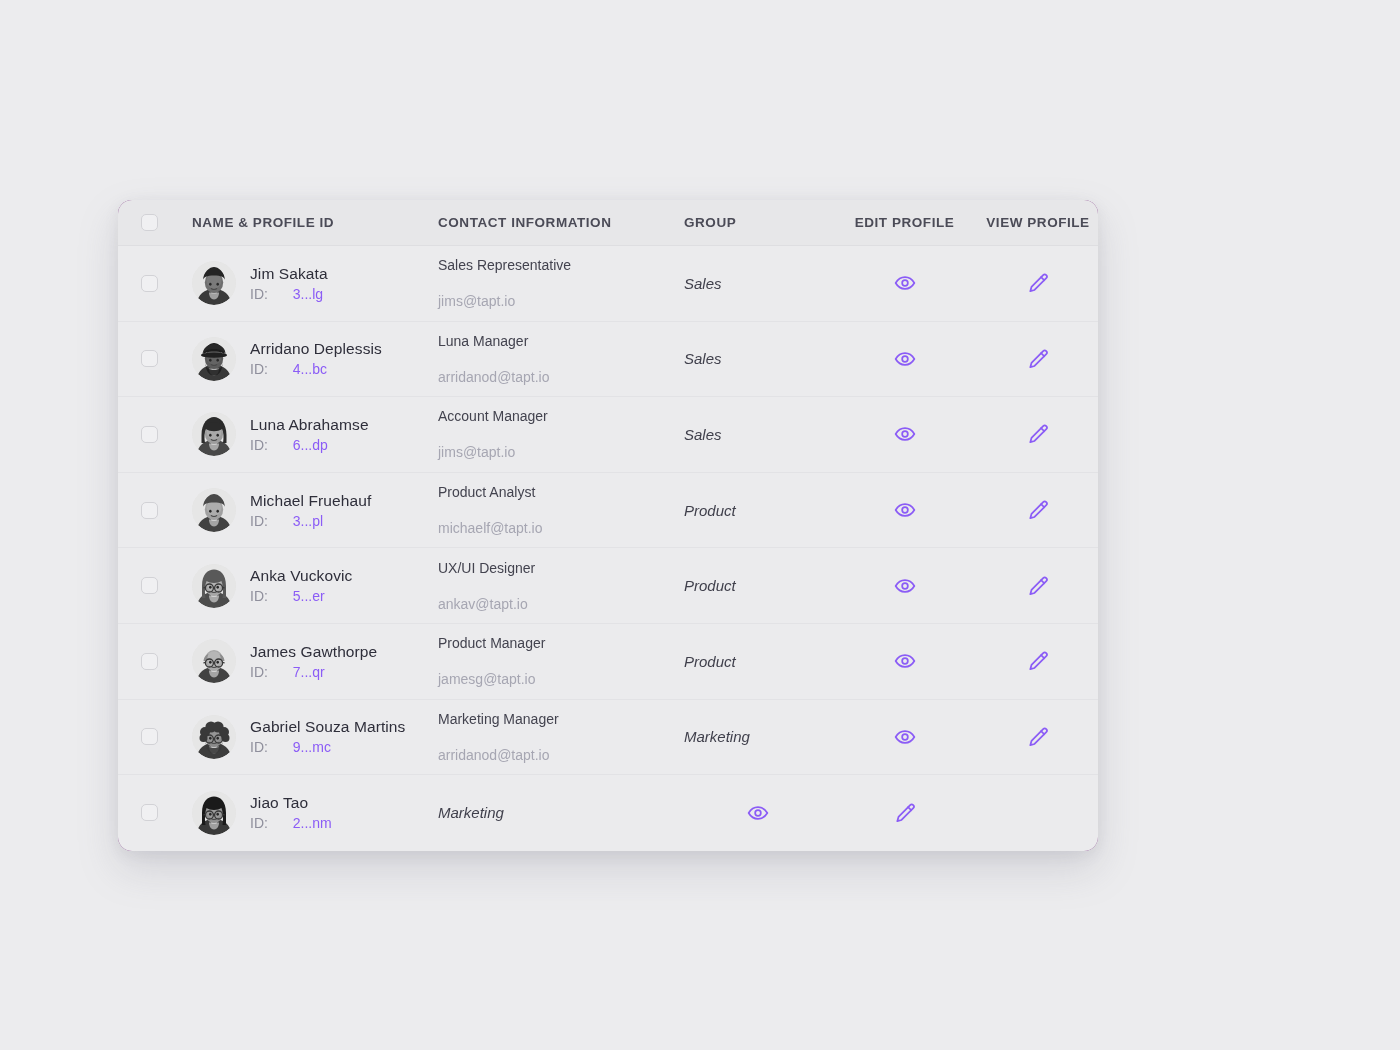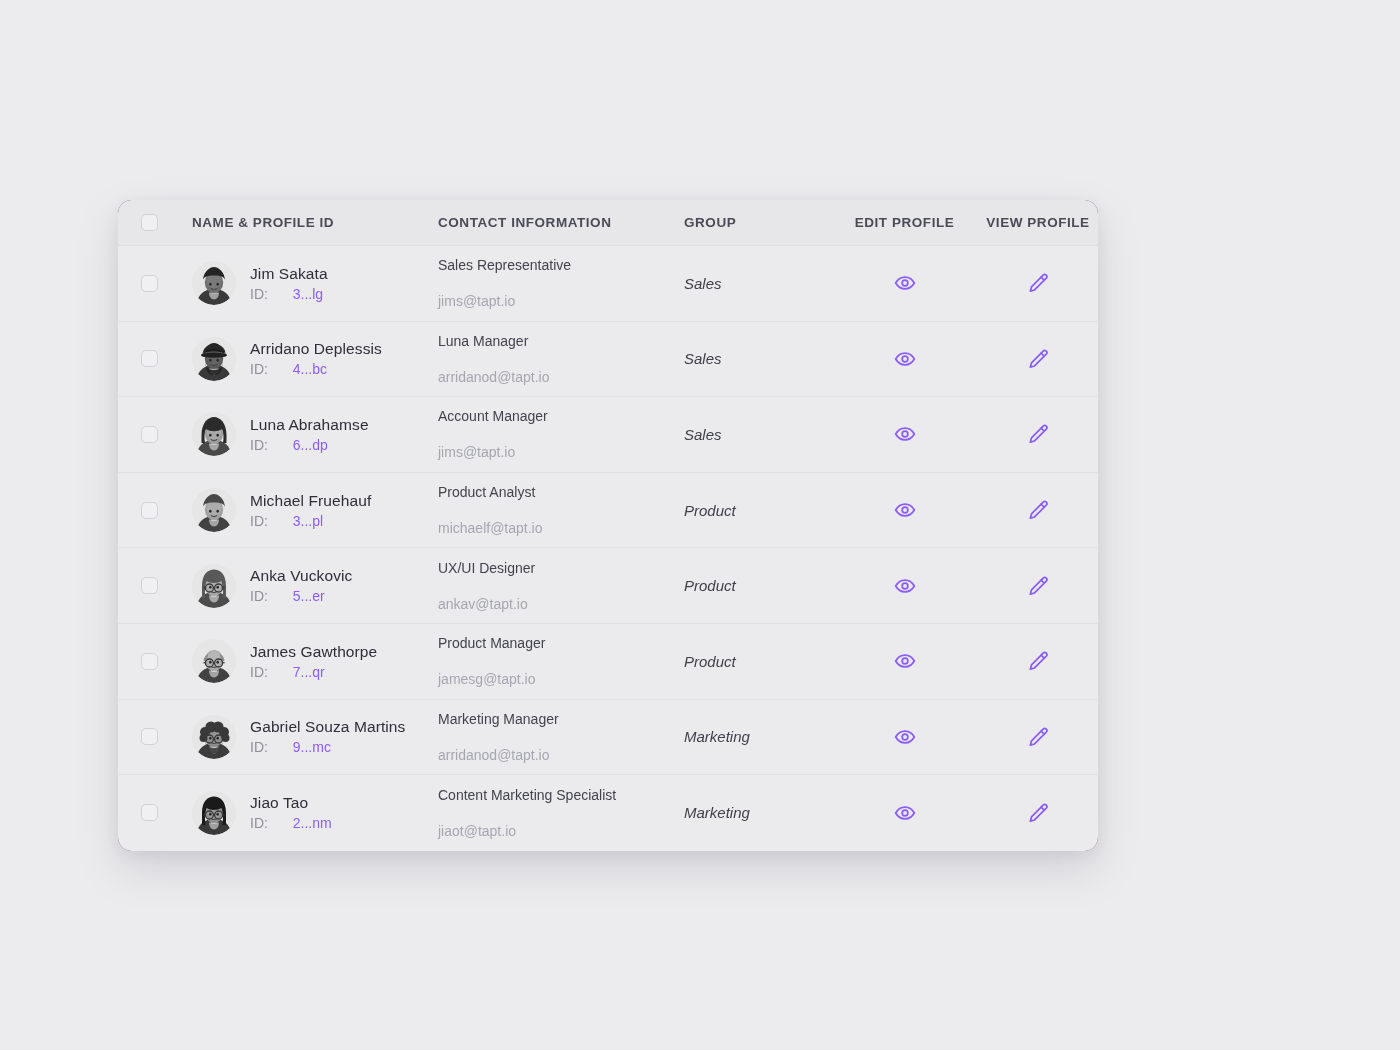--- a/index.html
+++ b/index.html
@@ -655,24 +655,20 @@
                 </g>
     </g>
   </svg>
           </div>
       <div class="name-block">
         <div class="person-name">Jiao Tao</div>
         <div class="person-id"><span>ID:</span> <span class="idval">2...nm</span></div>
       </div>
     </div>
 
-    <div class="cell-contact">
-      <div class="job-title">Content Marketing Specialist</div>
-      <div class="email">jiaot@tapt.io</div>
-    </div>
 
     <div class="cell-group">Marketing</div>
 
     <div class="cell-action">
       <button class="icon-btn">
         <span>
               <svg width="22" height="22" viewBox="0 0 24 24" fill="none" stroke="#8b5cf6" stroke-width="1.9" stroke-linecap="round" stroke-linejoin="round">
   <path d="M1.8 12 C4.4 7.6 8 5.6 12 5.6 C16 5.6 19.6 7.6 22.2 12 C19.6 16.4 16 18.4 12 18.4 C8 18.4 4.4 16.4 1.8 12 Z"></path>
   <circle cx="12" cy="12" r="3.1"></circle>
 </svg>

